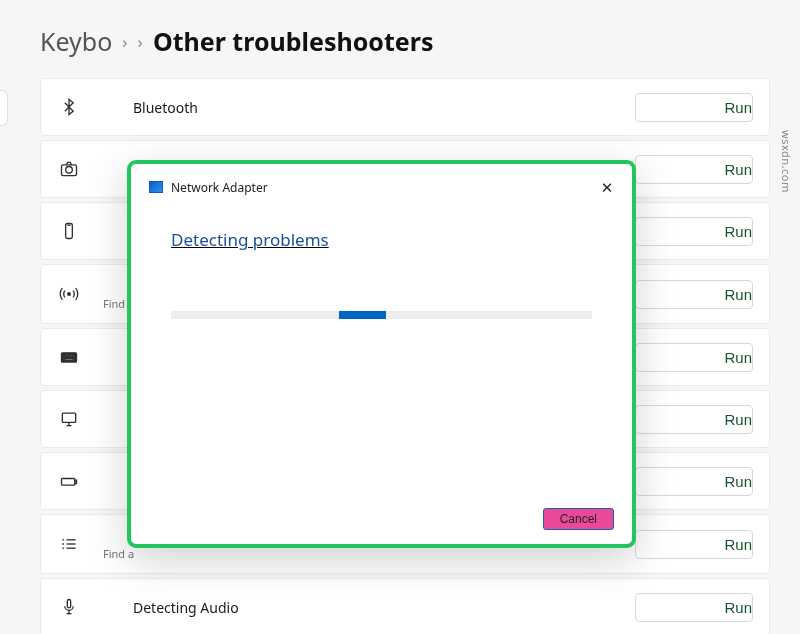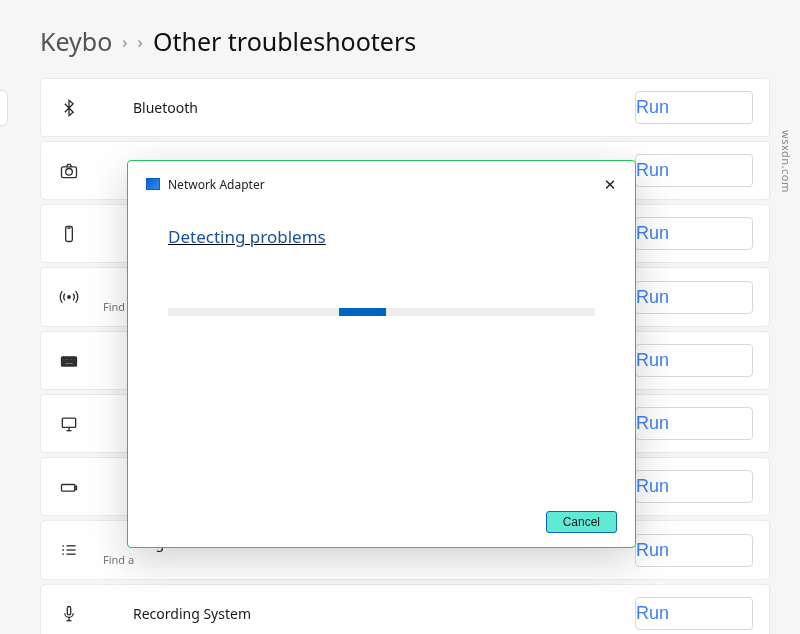--- a/index.html
+++ b/index.html
@@ -26,21 +26,21 @@
   .breadcrumb {
     display: flex;
     align-items: center;
     gap: 10px;
     font-size: 25px;
     color: #555;
     margin-bottom: 20px;
     font-weight: 400;
   }
   .breadcrumb .chev { color: #888; font-size: 17px; }
-  .breadcrumb .current { color: #111; font-weight: 400; }
+  .breadcrumb .current { color: #111; font-weight: 700; }
   .list { display: flex; flex-direction: column; gap: 4px; }
   .row {
     background: #fff;
     border: 1px solid #eaeaea;
     border-radius: 4px;
     display: flex;
     align-items: center;
     padding: 12px 16px;
     min-height: 58px;
   }
@@ -53,33 +53,33 @@
   .row .icon svg { width: 20px; height: 20px; stroke: #303030; fill: none; stroke-width: 1.6; }
   .row .labels { flex: 1; display: flex; flex-direction: column; }
   .row .title { font-size: 14px; color: #1a1a1a; margin-left: 30px; }
   .row .subtitle { font-size: 11px; color: #777; }
   .run-btn {
     background: #fff;
     border: 1px solid #d8d8d8;
     border-radius: 4px;
     padding: 5px 0;
     width: 118px;
-    text-align: left;
-    font-size: 18px;
-    color: #3b82f6;
+    text-align: right;
+    font-size: 15px;
+    color: #14532d;
     cursor: pointer;
   }
   
   .dialog {
     position: absolute;
     left: 127px; top: 160px;
     width: 509px; height: 388px;
     background: #fff;
-    border: 1px solid #22c55e;
-    border-radius: 4px;
+    border: 4px solid #22c55e;
+    border-radius: 9px;
     box-shadow: 0 12px 40px rgba(0,0,0,0.18);
     display: flex; flex-direction: column;
   }
   .dialog .titlebar {
     display: flex; align-items: center;
     padding: 10px 10px 2px 18px;
   }
   .dialog .titlebar .win-icon {
     width: 14px; height: 12px;
     background: linear-gradient(135deg,#0a5ec7,#2e8ff2);
@@ -107,21 +107,21 @@
     left: 40%;
     width: 11%;
     height: 100%;
     background: #0067c0;
   }
   .dialog .footer {
     display: flex; justify-content: flex-end;
     padding: 10px 18px 14px 18px;
   }
   .dialog .cancel {
-    background: #5eead4;
+    background: #ec4899;
     border: 1px solid #1064b8;
     border-radius: 3px;
     padding: 3px 16px;
     font-size: 12px;
     color: #222;
     cursor: pointer;
   }
   .watermark {
     position: absolute;
     right: 6px; top: 130px;
@@ -268,21 +268,21 @@
     <div class="row">
       <span class="icon">
         <svg viewBox="0 0 24 24">
             <rect x="10" y="3" width="4" height="10" rx="2"></rect>
             <path d="M7 11a5 5 0 0 0 10 0"></path>
             <line x1="12" y1="16" x2="12" y2="20"></line>
             <line x1="9" y1="20" x2="15" y2="20"></line>
           </svg>
       </span>
       <div class="labels">
-        <span class="title">Recording System</span>
+        <span class="title">Detecting Audio</span>
       </div>
       <button class="run-btn">Run</button>
     </div>
 
   </div>
 </div>
 
 <div class="dialog">
   <div class="titlebar">
     <span class="win-icon"></span>

